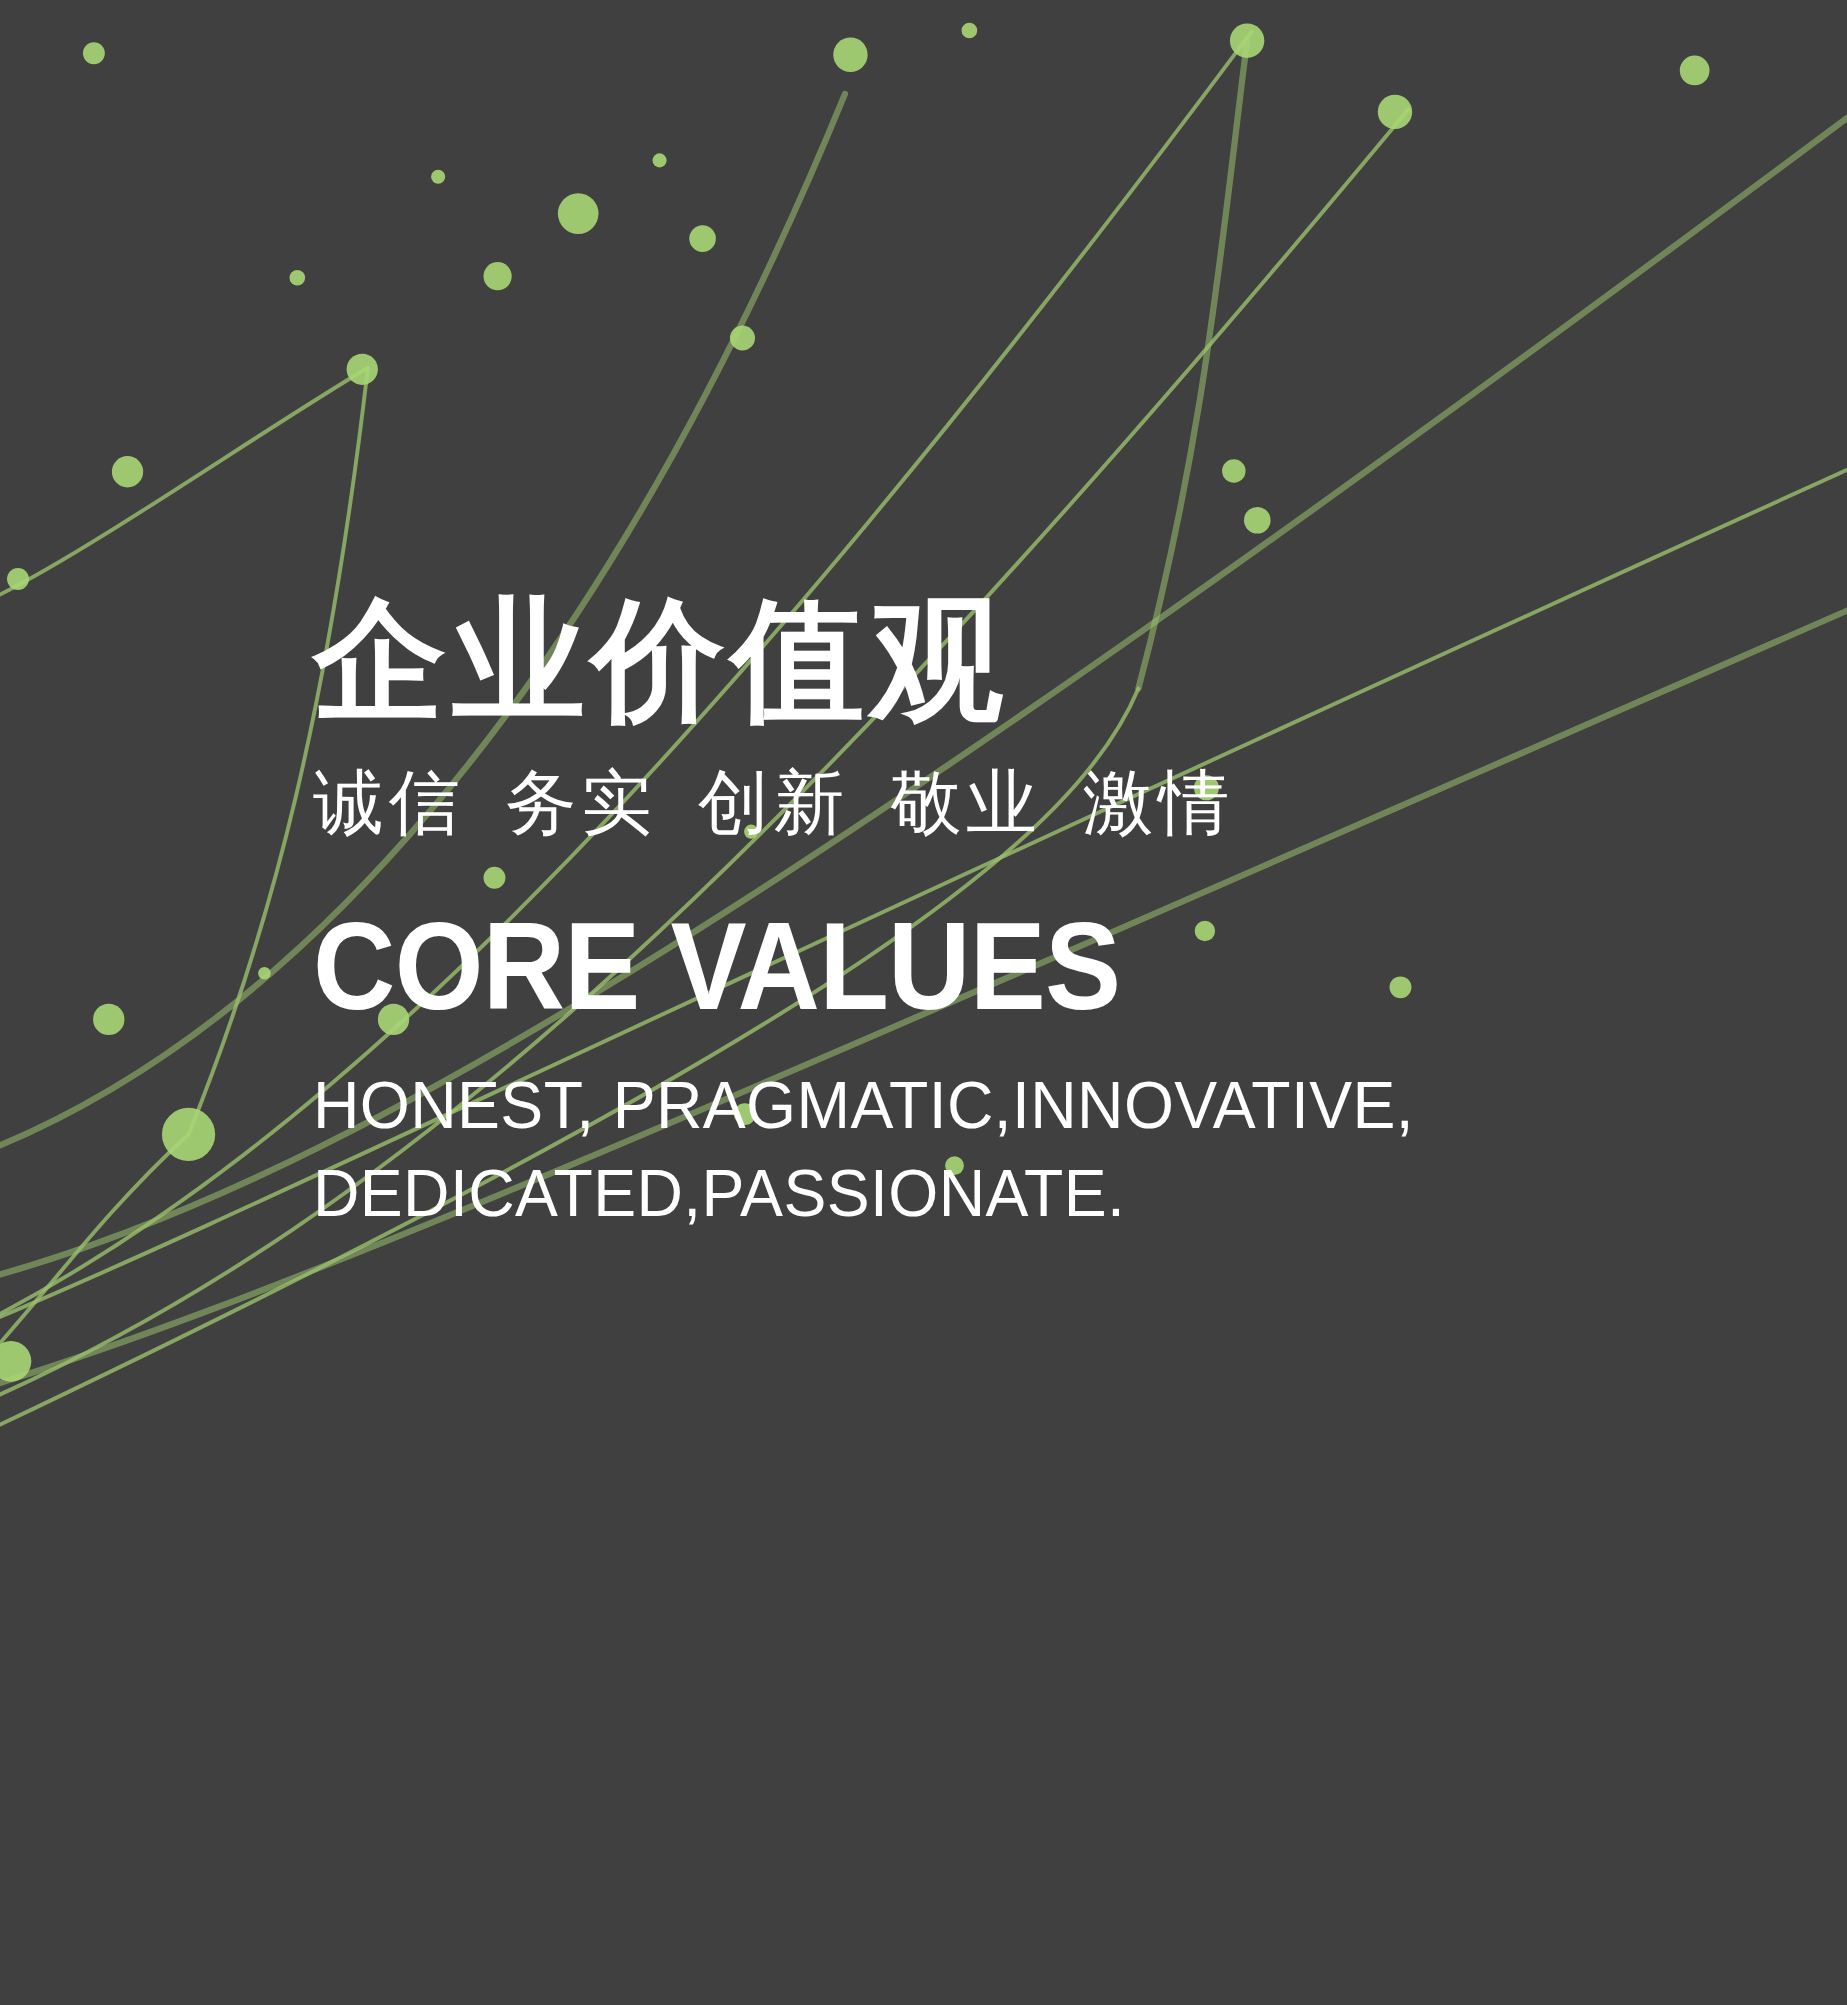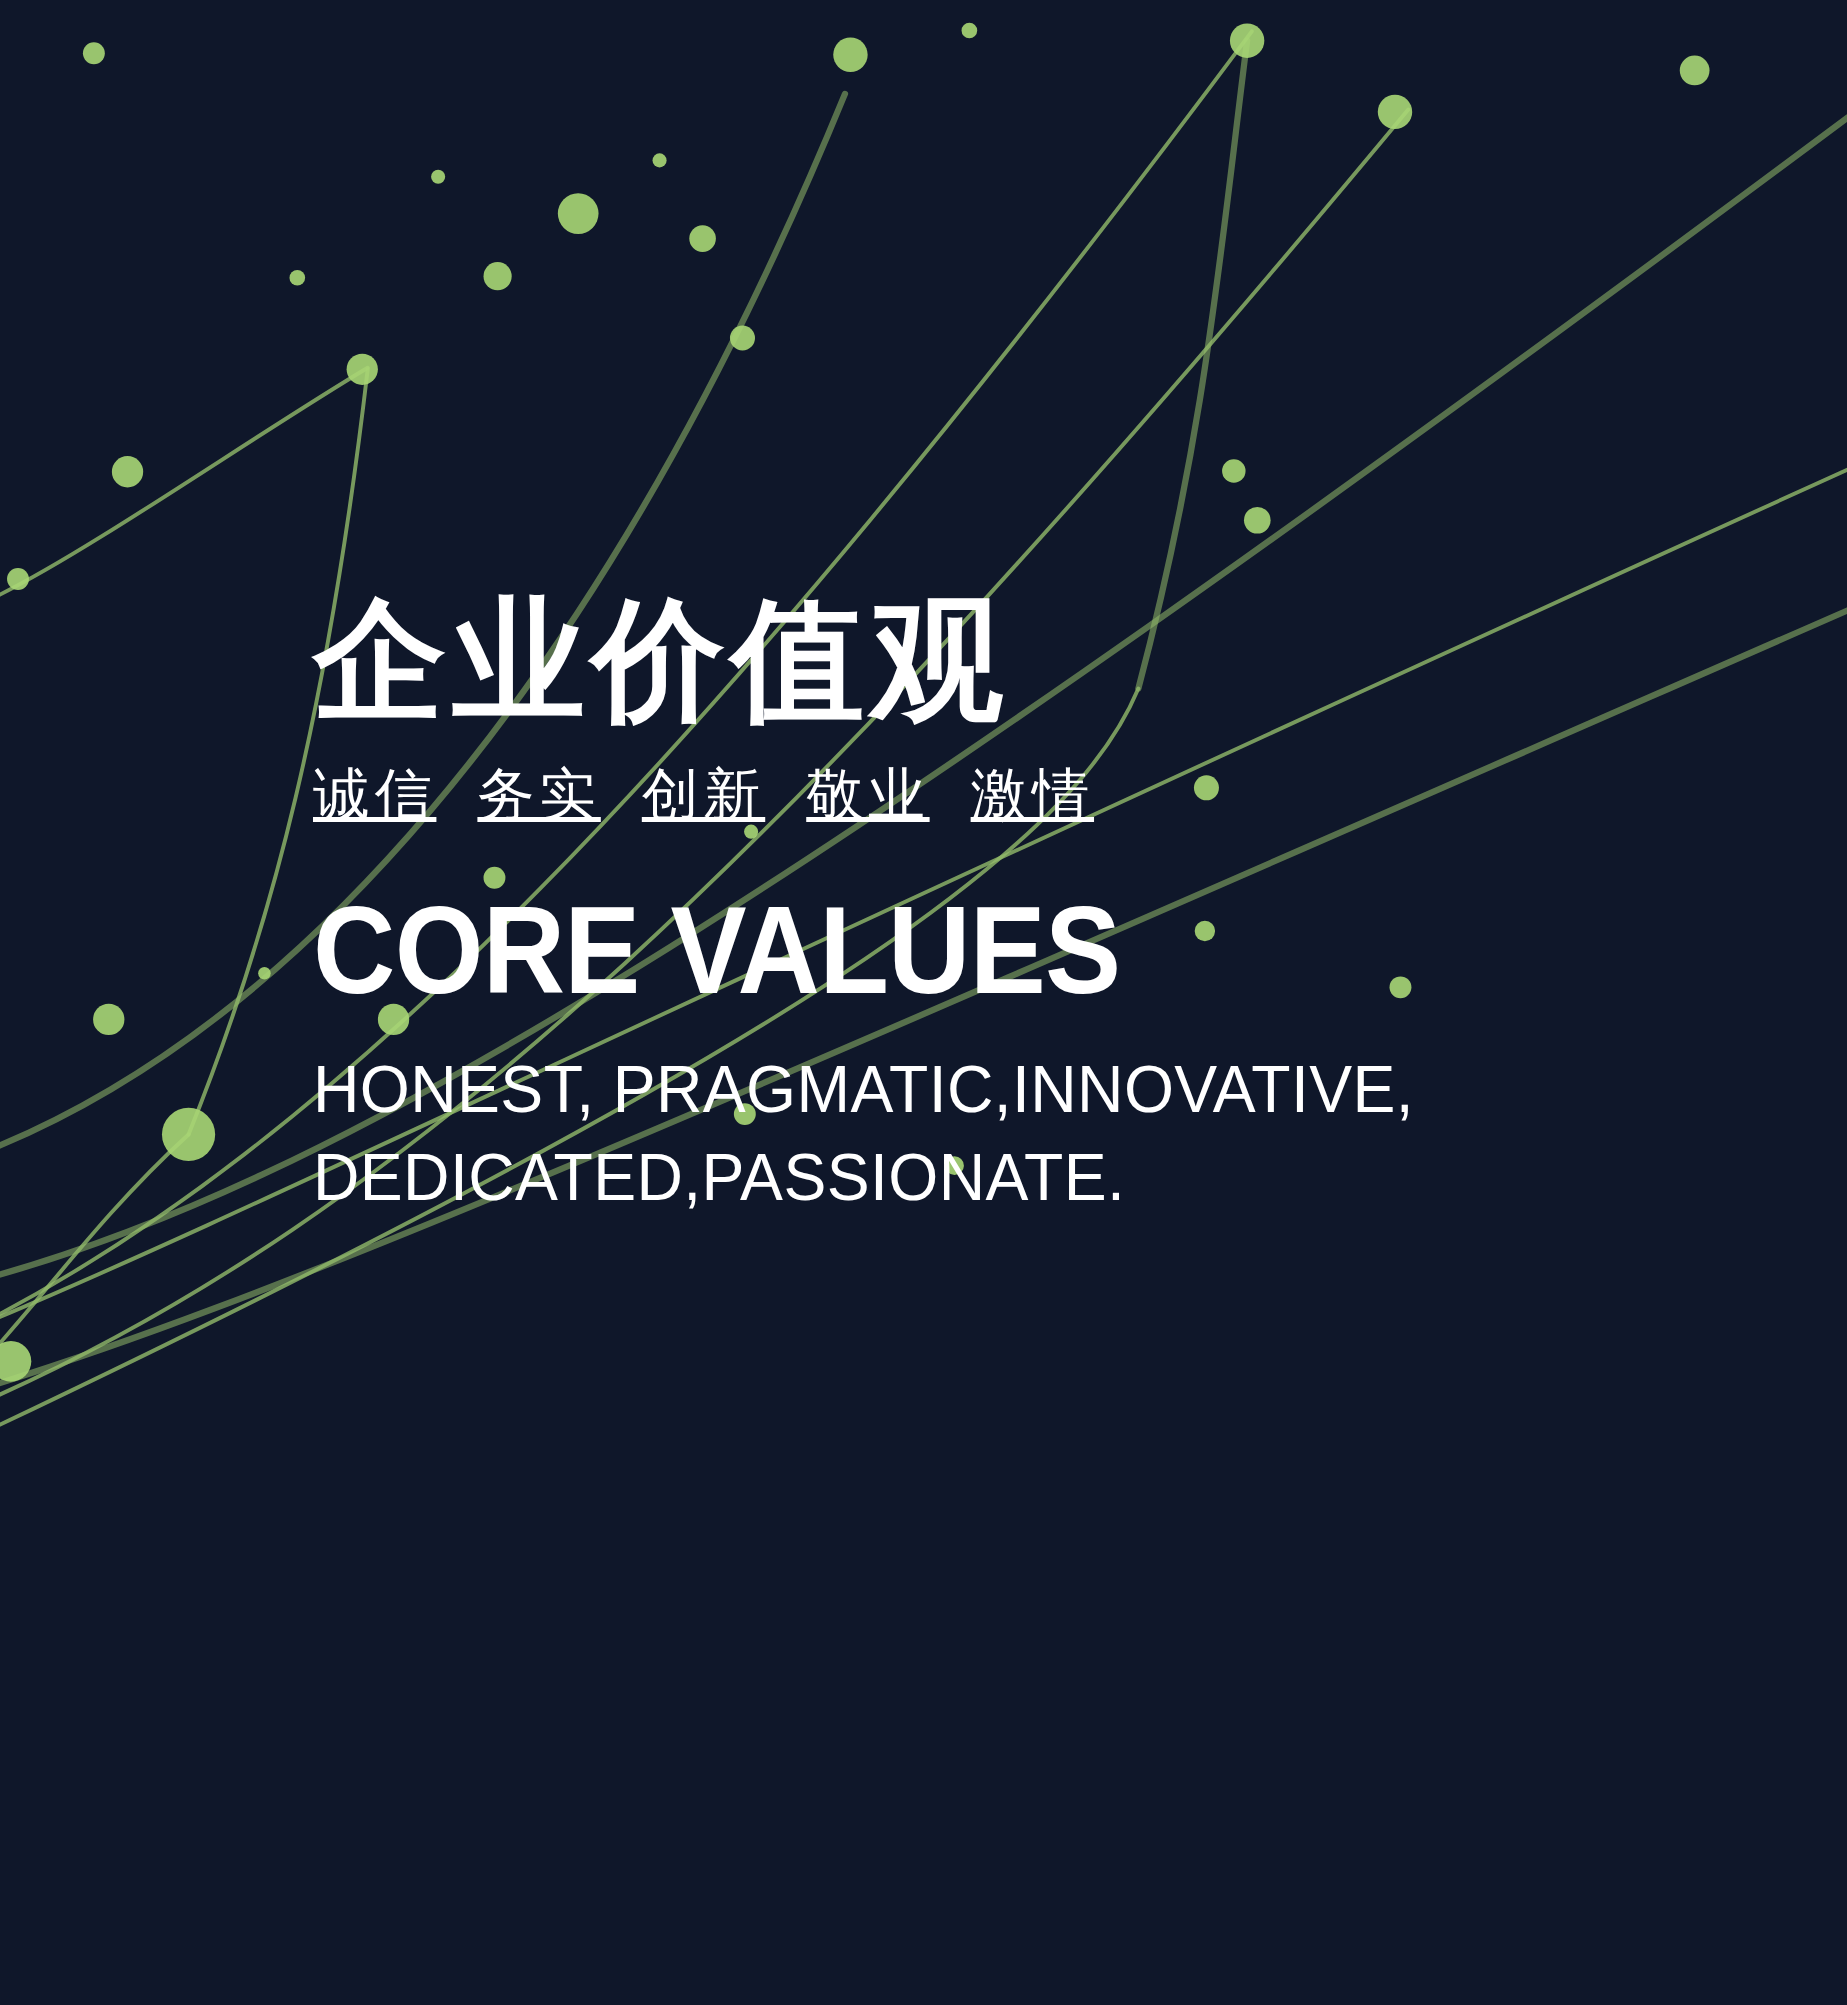--- a/index.html
+++ b/index.html
@@ -43,26 +43,25 @@
     line-height: 1.0;
     letter-spacing: 6.3px;
     white-space: nowrap;
     margin: 0 0 36px 0;
   }
 
   .cn-sub {
     color: #ffffff;
     font-family: "DejaVu Sans", "Liberation Sans", sans-serif;
     font-weight: 400;
-    font-size: 57px;
+    font-size: 71px;
     line-height: 1.12;
     letter-spacing: 4.7px;
     white-space: nowrap;
     margin: 12px 0 61px 0;
-    text-decoration: underline;
   }
   .cn-sub .gap { display: inline-block; width: 41px; }
 
   .en-title {
     color: #ffffff;
     font-family: "Liberation Sans", "DejaVu Sans", sans-serif;
     font-weight: 700;
     font-size: 124px;
     line-height: 1.0;
     letter-spacing: -0.8px;
@@ -82,21 +81,21 @@
     white-space: nowrap;
     transform: scaleX(0.96);
     transform-origin: left center;
     margin: 0;
   }
   .en-sub-line { display: block; }
 </style>
 </head>
 <body style="background: rgb(123, 192, 67);">
 
-<div id="poster" style="background: #0f172a; color: rgb(255, 255, 255);">
+<div id="poster" style="background: #404040; color: rgb(255, 255, 255);">
 
   <svg id="bg-network" viewBox="0 0 2362 2564" preserveAspectRatio="none">
     <g id="net-curves" fill="none" stroke="#a9d775" stroke-width="5" stroke-linecap="round" opacity="0.85">
         <path d="M -40 1480 C 360 1330, 760 900, 1080 120" stroke="#a9d775" stroke-width="8" opacity="0.55"></path>
         <path d="M -40 1700 C 420 1470, 900 980, 1600 40" stroke="#a9d775" stroke-width="5" opacity="0.8"></path>
         <path d="M -40 1800 C 520 1560, 1020 1080, 1800 140" stroke="#a9d775" stroke-width="5" opacity="0.8"></path>
         <path d="M -40 1640 C 420 1520, 980 1180, 2362 150" stroke="#a9d775" stroke-width="8" opacity="0.55"></path>
         <path d="M 0 760 C 120 700, 320 560, 470 470" stroke="#a9d775" stroke-width="5" opacity="0.8"></path>
         <path d="M -40 1700 C 300 1560, 820 1300, 2362 600" stroke="#a9d775" stroke-width="5" opacity="0.8"></path>
         <path d="M -40 1780 C 360 1660, 900 1420, 2362 780" stroke="#a9d775" stroke-width="8" opacity="0.55"></path>

